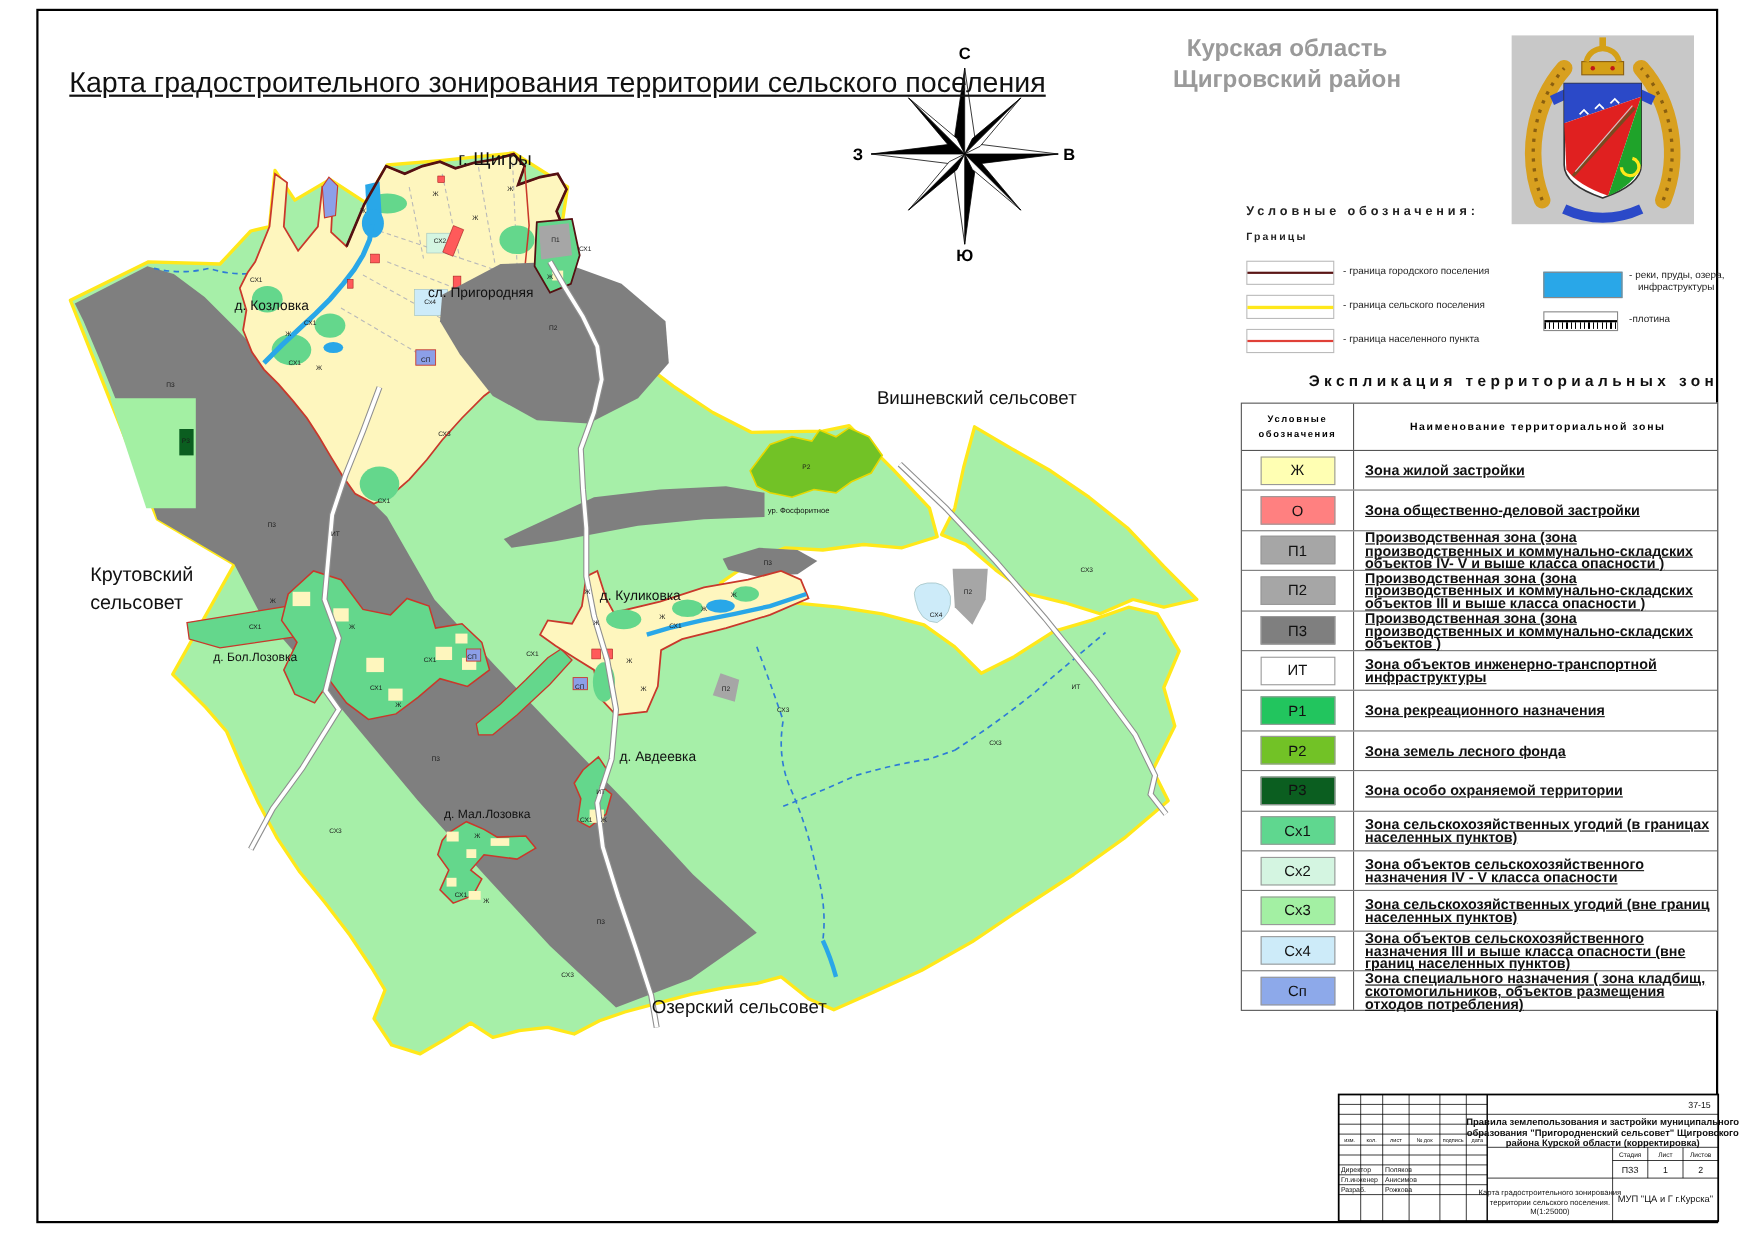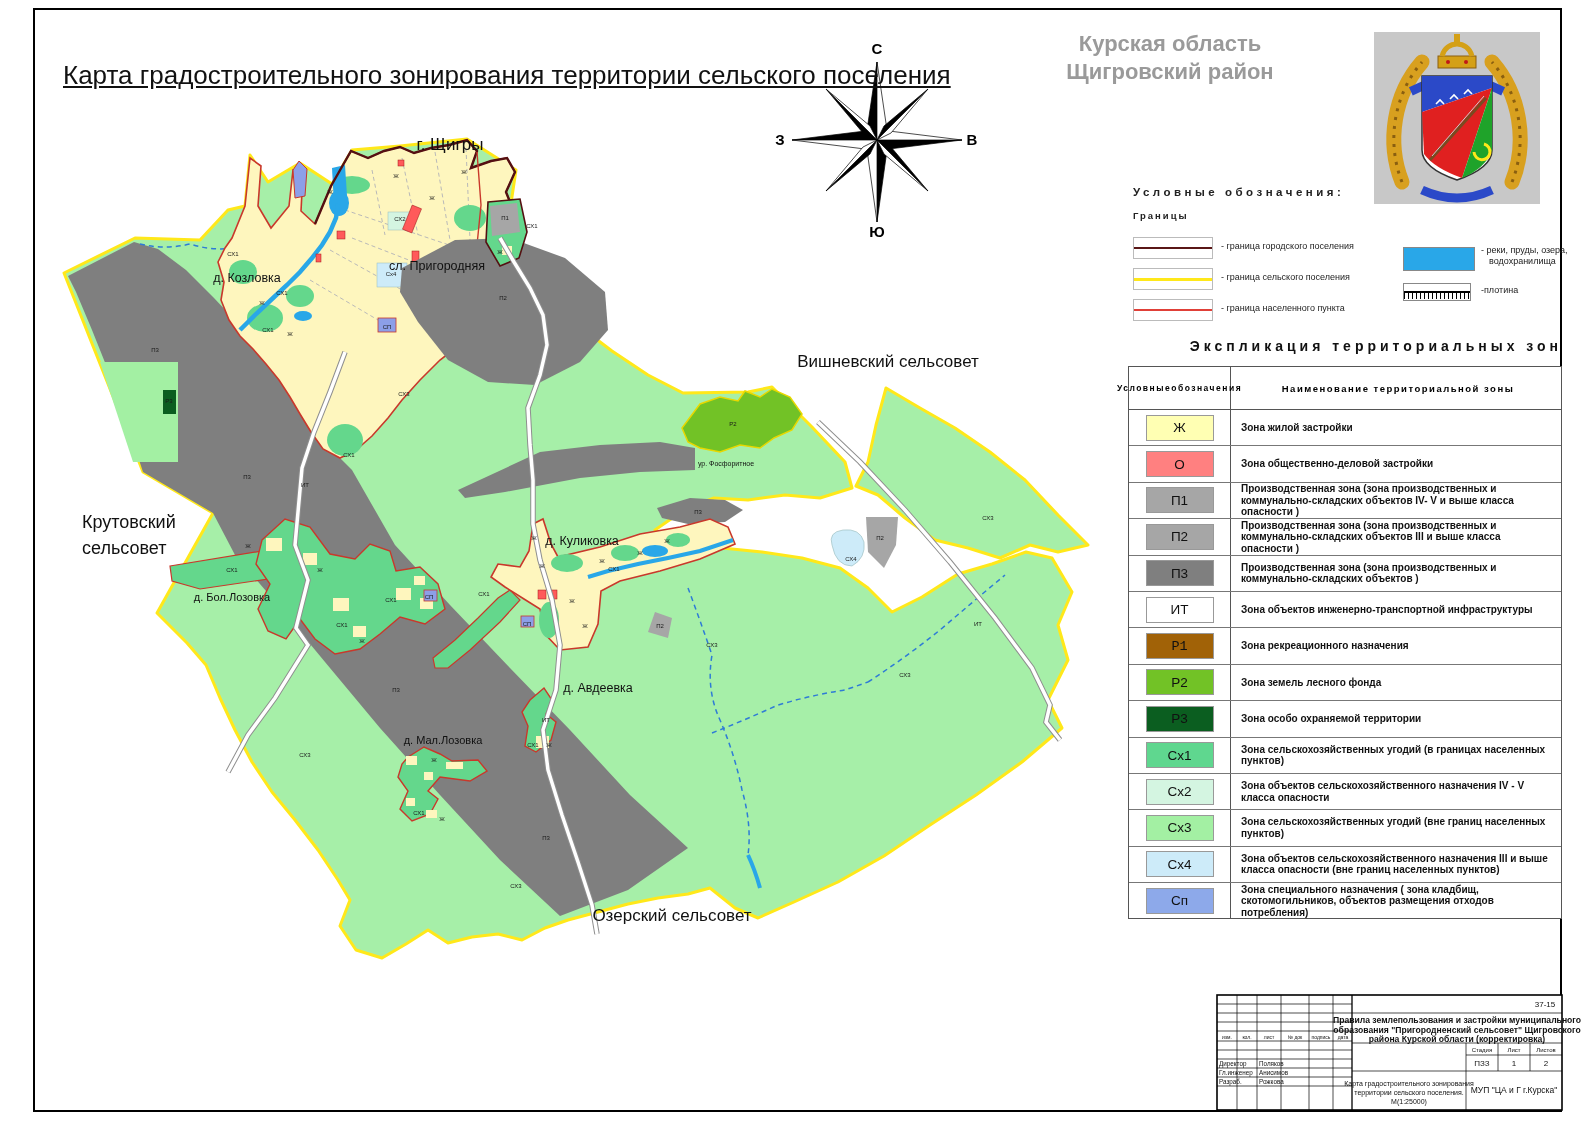--- a/index.html
+++ b/index.html
@@ -27,27 +27,27 @@
   .dam-line{position:absolute;left:0;right:0;top:7px;height:2px;background:#000;}
   .dam-hatch{position:absolute;left:0;right:0;top:9px;height:6px;
      background:repeating-linear-gradient(90deg,#000 0 1px,transparent 1px 4px);}
   .dam-label{position:absolute;left:78px;top:44px;font-size:9px;color:#222;}
   .zones-title{position:absolute;left:1128px;top:338px;width:434px;text-align:right;
      font-size:14px;font-weight:bold;letter-spacing:4px;color:#111;}
   .ztable{position:absolute;left:1128px;top:366px;width:434px;border:1.5px solid #555;box-sizing:border-box;background:#fff;}
   .zhead{display:flex;height:42px;border-bottom:1.5px solid #555;}
   .zrow{display:flex;height:35.4px;border-bottom:1px solid #777;}
   .zrow:last-child{border-bottom:none;}
-  .zc1{width:102px;border-right:1.5px solid #555;display:flex;align-items:center;justify-content:center;flex-direction:row;box-sizing:border-box;}
+  .zc1{width:102px;border-right:1.5px solid #555;display:flex;align-items:center;justify-content:center;flex-direction:column;box-sizing:border-box;}
   .zc2{flex:1;display:flex;align-items:center;padding:2px 6px 2px 10px;box-sizing:border-box;}
   .zhead .zc1{font-size:8.5px;font-weight:bold;letter-spacing:1.5px;text-align:center;line-height:13px;}
   .zhead .zc2{font-size:9.5px;font-weight:bold;letter-spacing:1.5px;justify-content:center;text-align:center;}
   .zswatch{width:68px;height:26px;border:1px solid #999;display:flex;align-items:center;justify-content:center;
      font-size:13.5px;color:#111;box-sizing:border-box;}
-  .zdesc{font-size:10px;font-weight:bold;color:#111;line-height:11.5px;}
+  .zdesc{font-size:13px;font-weight:bold;color:#111;line-height:11.5px;text-decoration:underline;}
 </style>
 </head>
 <body>
 
 <div class="page">
   <div class="frame"></div>
 
   <svg class="mapsvg" viewBox="0 0 1590 1122">
 
     <g>
@@ -417,21 +417,21 @@
           <div class="bswatch">
             <div class="bline" style="background: rgb(224, 64, 56); height: 2px;"></div>
           </div>
           <div class="blabel">- граница населенного пункта</div>
         </div>
       </div>
     <div class="aitems">
       <div class="water-swatch" style="background: rgb(41, 167, 232);"></div>
       <div class="water-label">
         <span>- реки, пруды, озера,</span><br>
-        <span style="padding-left:8px">водохранилища</span>
+        <span style="padding-left:8px">инфраструктуры</span>
       </div>
       <div class="dam-swatch">
         <div class="dam-line"></div>
           <div class="dam-hatch"></div>
       </div>
       <div class="dam-label">-плотина</div>
     </div>
   </div>
 
   <div class="zones-title">Экспликация территориальных зон</div>
@@ -487,21 +487,21 @@
         <div class="zrow">
           <div class="zc1">
             <div class="zswatch" style="background: rgb(255, 255, 255);">ИТ</div>
           </div>
           <div class="zc2">
             <div class="zdesc">Зона объектов инженерно-транспортной  инфраструктуры</div>
           </div>
         </div>
         <div class="zrow">
           <div class="zc1">
-            <div class="zswatch" style="background: #a16207; font-family: Liberation Mono, monospace;">Р1</div>
+            <div class="zswatch" style="background: #22c55e;">Р1</div>
           </div>
           <div class="zc2">
             <div class="zdesc">Зона рекреационного назначения</div>
           </div>
         </div>
         <div class="zrow">
           <div class="zc1">
             <div class="zswatch" style="background: rgb(114, 194, 38);">Р2</div>
           </div>
           <div class="zc2">

